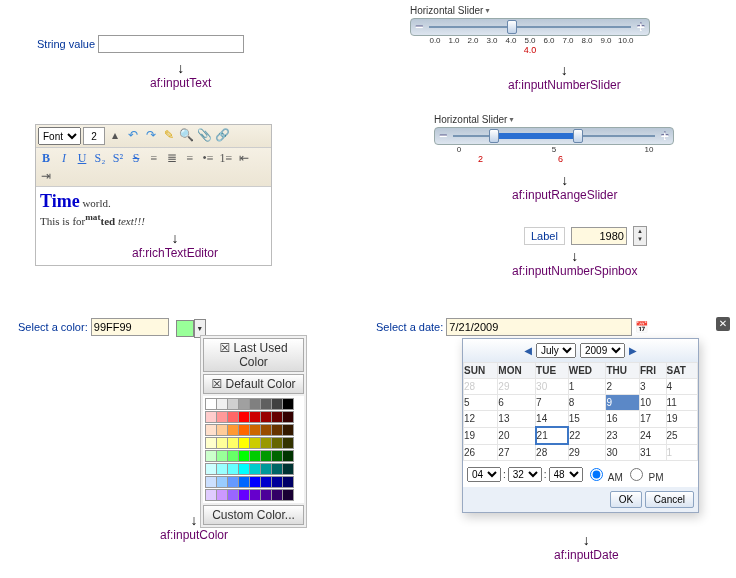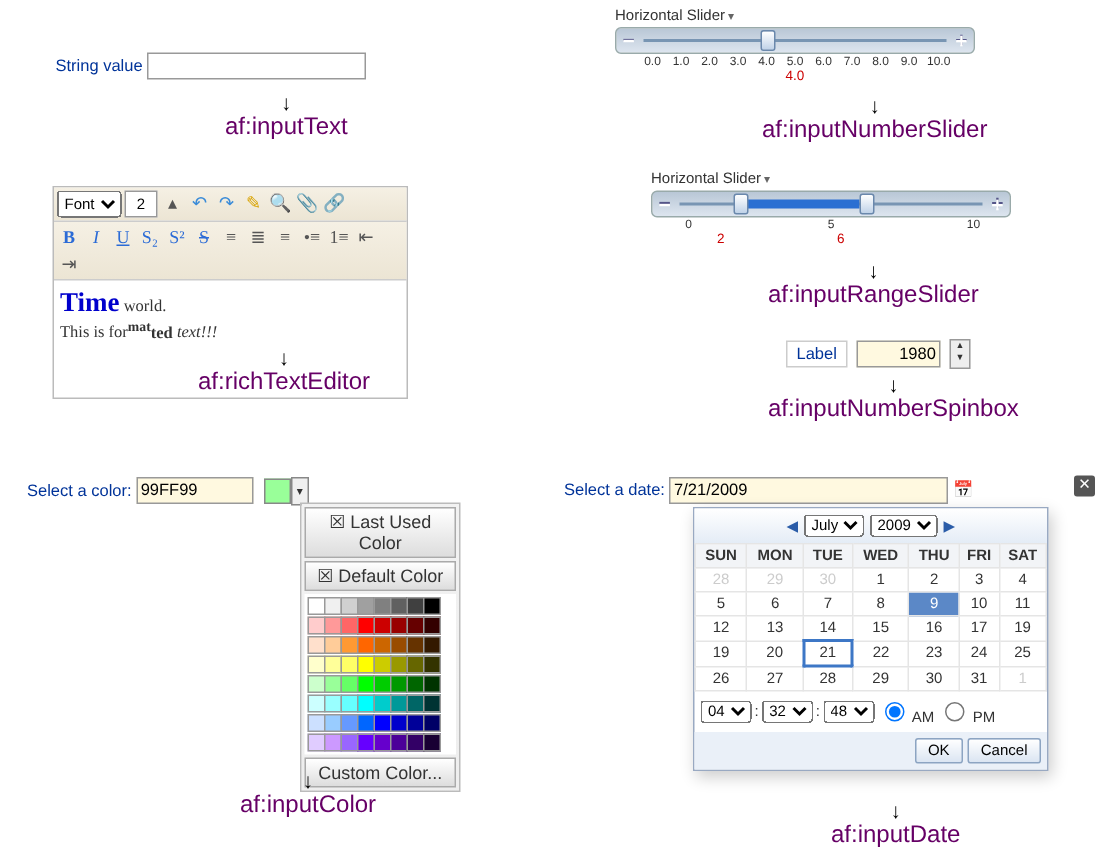--- a/index.html
+++ b/index.html
@@ -1,17 +1,17 @@
 <!DOCTYPE html>
 <html><head>
 <meta charset="utf-8">
 <style>
 body{margin:0;font-family:Arial,Helvetica,sans-serif;font-size:11px;background:#fff;color:#333;width:736px;height:578px;position:relative}
 .lbl{color:#003399;font-size:11px}
-.comp-label{color:#660066;font-size:16px}
+.comp-label{color:#660066;font-size:12px}
 .arrow{color:#000;font-size:14px;font-weight:bold}
 input[type=text]{border:1px solid #999;padding:1px 2px;font-size:11px;height:14px;background:#fff}
 
 .it{position:absolute;left:37px;top:35px}
 .it input{width:140px}
 
 .rte{position:absolute;left:35px;top:124px;width:235px;border:1px solid #bbb;background:#fff}
 .rte-tb{background:linear-gradient(#f5f0e4,#ece5d4);display:flex;flex-wrap:wrap;padding:2px;border-bottom:1px solid #ccc;gap:2px}
 .rte-tb select{font-size:10px}
 .rte-tb input{width:16px;height:14px;font-size:10px;text-align:center}
@@ -45,21 +45,21 @@
 .swgrid{display:grid;grid-template-columns:repeat(8,10px);gap:1px;padding:2px;background:#fff;margin:2px}
 .swgrid div{width:10px;height:10px;border:1px solid #999}
 
 .idate{position:absolute;left:376px;top:318px}
 .idate input{width:180px;background:#fff9e0}
 .idate .cal-ico{width:14px;height:14px;display:inline-block;font-size:11px;color:#c33;vertical-align:middle}
 .cal-pop{position:absolute;left:462px;top:338px;width:235px;border:1px solid #99a9c2;background:#fff;box-shadow:2px 4px 10px rgba(0,0,0,0.2);font-size:10px}
 .cal-pop .hd{background:linear-gradient(#fff,#e4ecf6);padding:4px;display:flex;align-items:center;justify-content:center;gap:4px}
 .cal-pop .hd .tri{color:#2a5ca8;font-size:10px}
 .cal-pop table{border-collapse:collapse;width:100%}
-.cal-pop th,.cal-pop td{text-align:center;padding:2px 0;font-size:10px;border:1px solid #e5e5e5}
+.cal-pop th,.cal-pop td{text-align:left;padding:2px 0;font-size:10px;border:1px solid #e5e5e5}
 .cal-pop th{background:#f2f4f7}
 .cal-pop td.dim{color:#ccc}
 .cal-pop td.sel{background:#5b88c7;color:#fff}
 .cal-pop td.today{border:2px solid #3d77c6}
 .cal-pop .time{padding:4px;display:flex;align-items:center;gap:2px}
 .cal-pop select,.cal-pop .time input{font-size:10px}
 .cal-pop .btns{text-align:right;background:#eaf0f8;padding:4px}
 .cal-pop .btns button{font-size:10px;padding:2px 8px;border:1px solid #8ca4c2;background:linear-gradient(#fff,#dbe5f2);border-radius:2px}
 .close-x{position:absolute;left:716px;top:317px;width:14px;height:14px;background:#555;color:#fff;font-size:10px;border-radius:2px;text-align:center;line-height:14px}
 </style>

